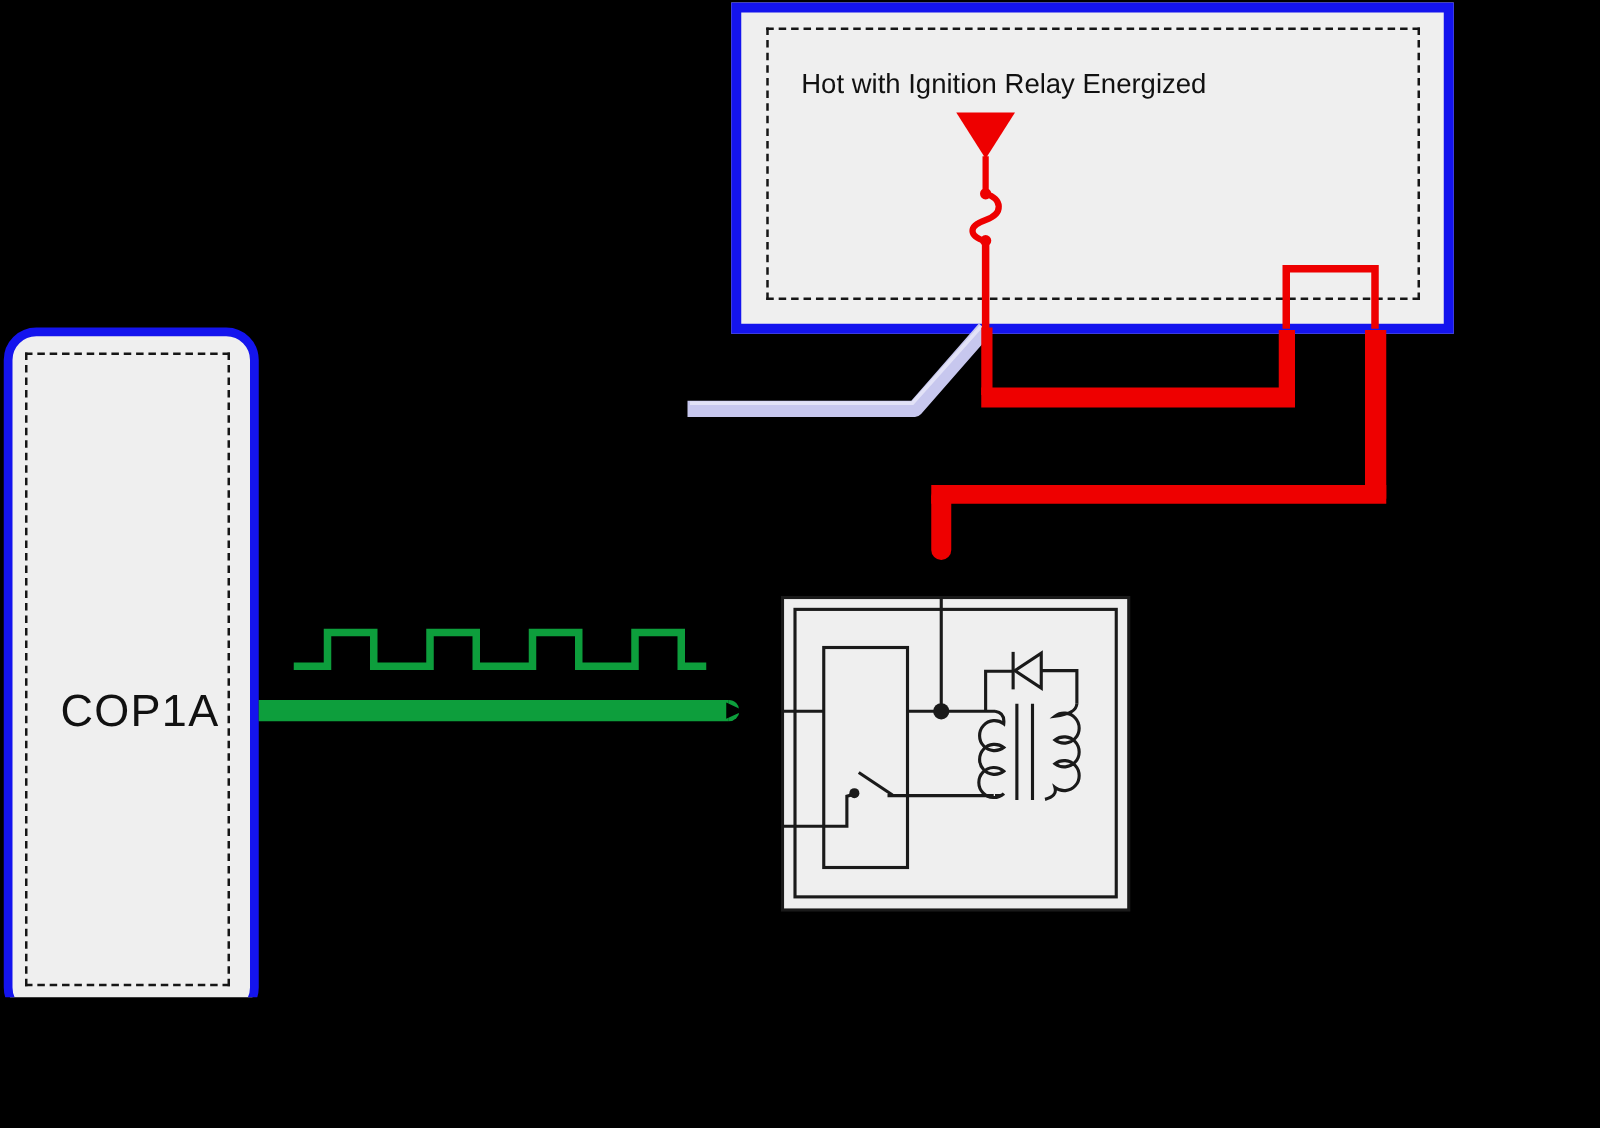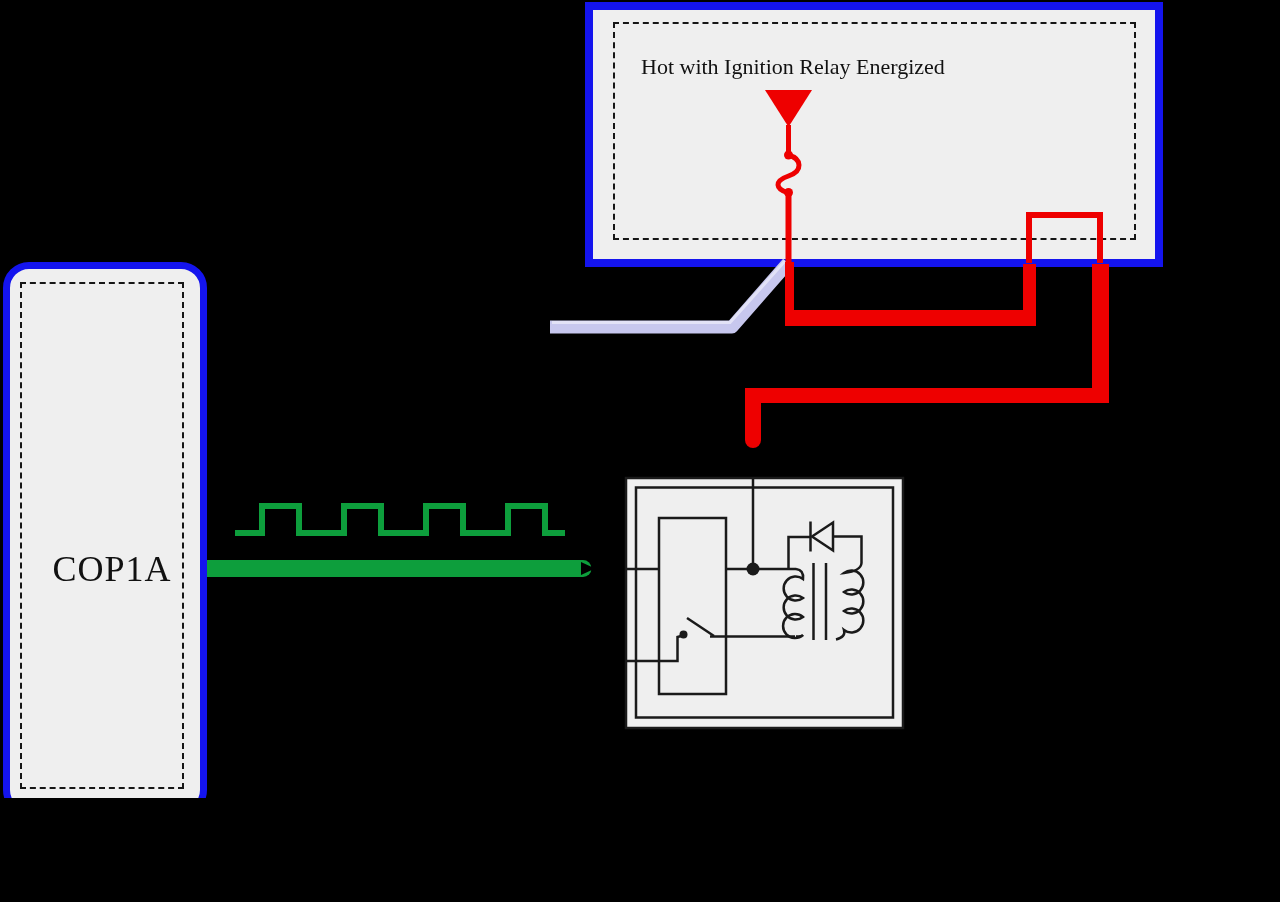--- a/index.html
+++ b/index.html
@@ -1,17 +1,17 @@
 <!DOCTYPE html>
 <html style="--c-background: #000000; --c-panel-fill: #efefef; --c-panel-border: #1414ee; --c-dashed-border: #161616; --c-ink: #1a1a1a; --c-hot-wire: #ee0000; --c-signal-wire: #0d9e3c; --c-aux-wire: #c7c7ee; --c-aux-wire-highlight: #e6e6f8; --c-text: #111111;"><head>
 <meta charset="utf-8">
 <style>
   html,body{margin:0;padding:0;background:#000;}
   .canvas{position:relative;width:1280px;height:798px;background:var(--c-background,#000);
-          font-family:Liberation Serif, serif;overflow:hidden;}
+          font-family:Liberation Sans, sans-serif;overflow:hidden;}
   .panel{position:absolute;background:var(--c-panel-fill,#efefef);
          border:8px solid var(--c-panel-border,#1414ee);box-sizing:border-box;}
   .panel .dashed{position:absolute;border:2px dashed var(--c-dashed-border,#161616);box-sizing:border-box;}
   .power-panel{left:585px;top:2px;width:578px;height:265px;}
   .power-panel .dashed{left:20px;top:12px;width:523px;height:218px;}
   .power-title{position:absolute;left:48px;top:44px;font-size:22px;color:var(--c-text,#111);white-space:nowrap;}
   .cop-panel{left:3px;top:262px;width:204px;height:554px;border-width:7px;border-radius:26px;}
   .cop-panel .dashed{left:10px;top:13px;width:164px;height:507px;}
   .cop-label{position:absolute;left:0;right:0;top:282px;text-align:center;padding-left:14px;
              font-size:36px;line-height:36px;color:var(--c-text,#111);letter-spacing:1px;}

